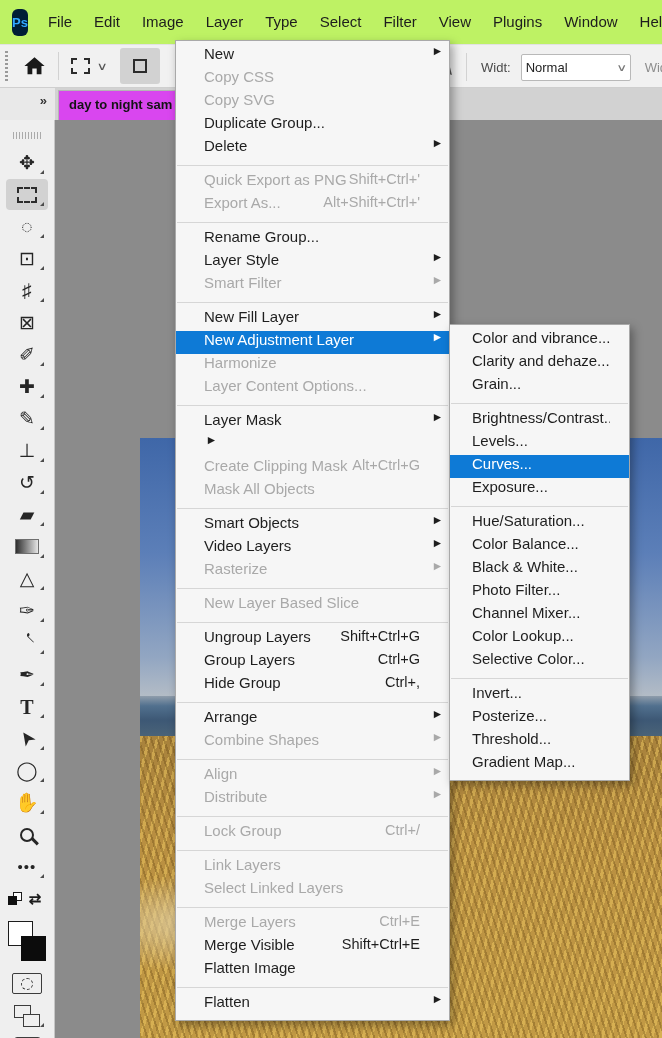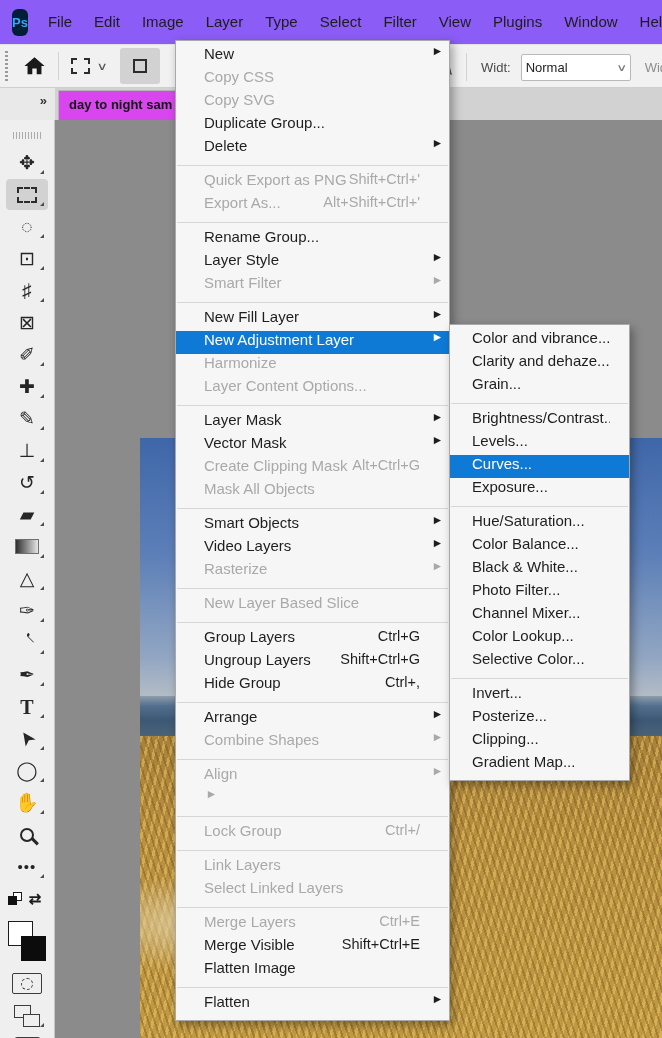--- a/index.html
+++ b/index.html
@@ -4,21 +4,21 @@
 <style>
   :root { --accent:#0e7ad6; }
   * { box-sizing:border-box; margin:0; padding:0; }
   html,body { width:662px; height:1038px; }
   body {
     position:relative; overflow:hidden; background:#f1f1f1;
     font-family:"Liberation Sans", sans-serif; -webkit-font-smoothing:antialiased;
   }
 
   
-  .menubar { position:absolute; top:0; left:0; right:0; height:44px; background:#8b5cf6;
+  .menubar { position:absolute; top:0; left:0; right:0; height:44px; background:#bef264;
     display:flex; align-items:center; padding-left:10px; z-index:20; }
   .ps-logo { width:27px; height:27px; border-radius:6px; background:#001e36; color:#31a8ff;
     font-weight:bold; font-size:13px; display:flex; align-items:center; justify-content:center;
     margin:0 9px 0 2px; }
   .menubar-item { padding:0 11px; font-size:15px; color:#1d1d1d; line-height:44px; white-space:nowrap; }
 
   
   .options-bar { position:absolute; top:44px; left:0; right:0; height:44px; background:#f1f1f1;
     border-top:1px solid #e2e2e2; border-bottom:1px solid #cfcfcf; display:flex; align-items:center; z-index:10; }
   .ob-grip { width:3px; height:30px; margin-left:5px;
@@ -359,21 +359,20 @@
     <div class="menu-item disabled">
       <span class="label">Layer Content Options...</span>
       <span class="arrow"></span>
     </div>
     <div class="menu-sep"></div>
     <div class="menu-item">
       <span class="label">Layer Mask</span>
       <span class="arrow">▶</span>
     </div>
     <div class="menu-item">
-      <span class="label">Vector Mask</span>
       <span class="arrow">▶</span>
     </div>
     <div class="menu-item disabled">
       <span class="label">Create Clipping Mask</span>
       <span class="shortcut">Alt+Ctrl+G</span>
       <span class="arrow"></span>
     </div>
     <div class="menu-item disabled">
       <span class="label">Mask All Objects</span>
       <span class="arrow"></span>
@@ -391,49 +390,50 @@
       <span class="label">Rasterize</span>
       <span class="arrow">▶</span>
     </div>
     <div class="menu-sep"></div>
     <div class="menu-item disabled">
       <span class="label">New Layer Based Slice</span>
       <span class="arrow"></span>
     </div>
     <div class="menu-sep"></div>
     <div class="menu-item">
+      <span class="label">Ungroup Layers</span>
+      <span class="shortcut">Shift+Ctrl+G</span>
+      <span class="arrow"></span>
+    </div>
+    <div class="menu-item">
       <span class="label">Group Layers</span>
       <span class="shortcut">Ctrl+G</span>
       <span class="arrow"></span>
     </div>
     <div class="menu-item">
-      <span class="label">Ungroup Layers</span>
-      <span class="shortcut">Shift+Ctrl+G</span>
-      <span class="arrow"></span>
-    </div>
-    <div class="menu-item">
       <span class="label">Hide Group</span>
       <span class="shortcut">Ctrl+,</span>
       <span class="arrow"></span>
     </div>
     <div class="menu-sep"></div>
     <div class="menu-item">
       <span class="label">Arrange</span>
       <span class="arrow">▶</span>
     </div>
     <div class="menu-item disabled">
       <span class="label">Combine Shapes</span>
       <span class="arrow">▶</span>
     </div>
     <div class="menu-sep"></div>
     <div class="menu-item disabled">
       <span class="label">Align</span>
       <span class="arrow">▶</span>
     </div>
     <div class="menu-item disabled">
+      <span class="label">Distribute</span>
       <span class="arrow">▶</span>
     </div>
     <div class="menu-sep"></div>
     <div class="menu-item disabled">
       <span class="label">Lock Group</span>
       <span class="shortcut">Ctrl+/</span>
       <span class="arrow"></span>
     </div>
     <div class="menu-sep"></div>
     <div class="menu-item disabled">
@@ -528,20 +528,20 @@
     <div class="menu-sep"></div>
     <div class="menu-item">
       <span class="label">Invert...</span>
       <span class="arrow"></span>
     </div>
     <div class="menu-item">
       <span class="label">Posterize...</span>
       <span class="arrow"></span>
     </div>
     <div class="menu-item">
-      <span class="label">Clipping...</span>
+      <span class="label">Threshold...</span>
       <span class="arrow"></span>
     </div>
     <div class="menu-item">
       <span class="label">Gradient Map...</span>
       <span class="arrow"></span>
     </div>
   </div>
 
 </body></html>

